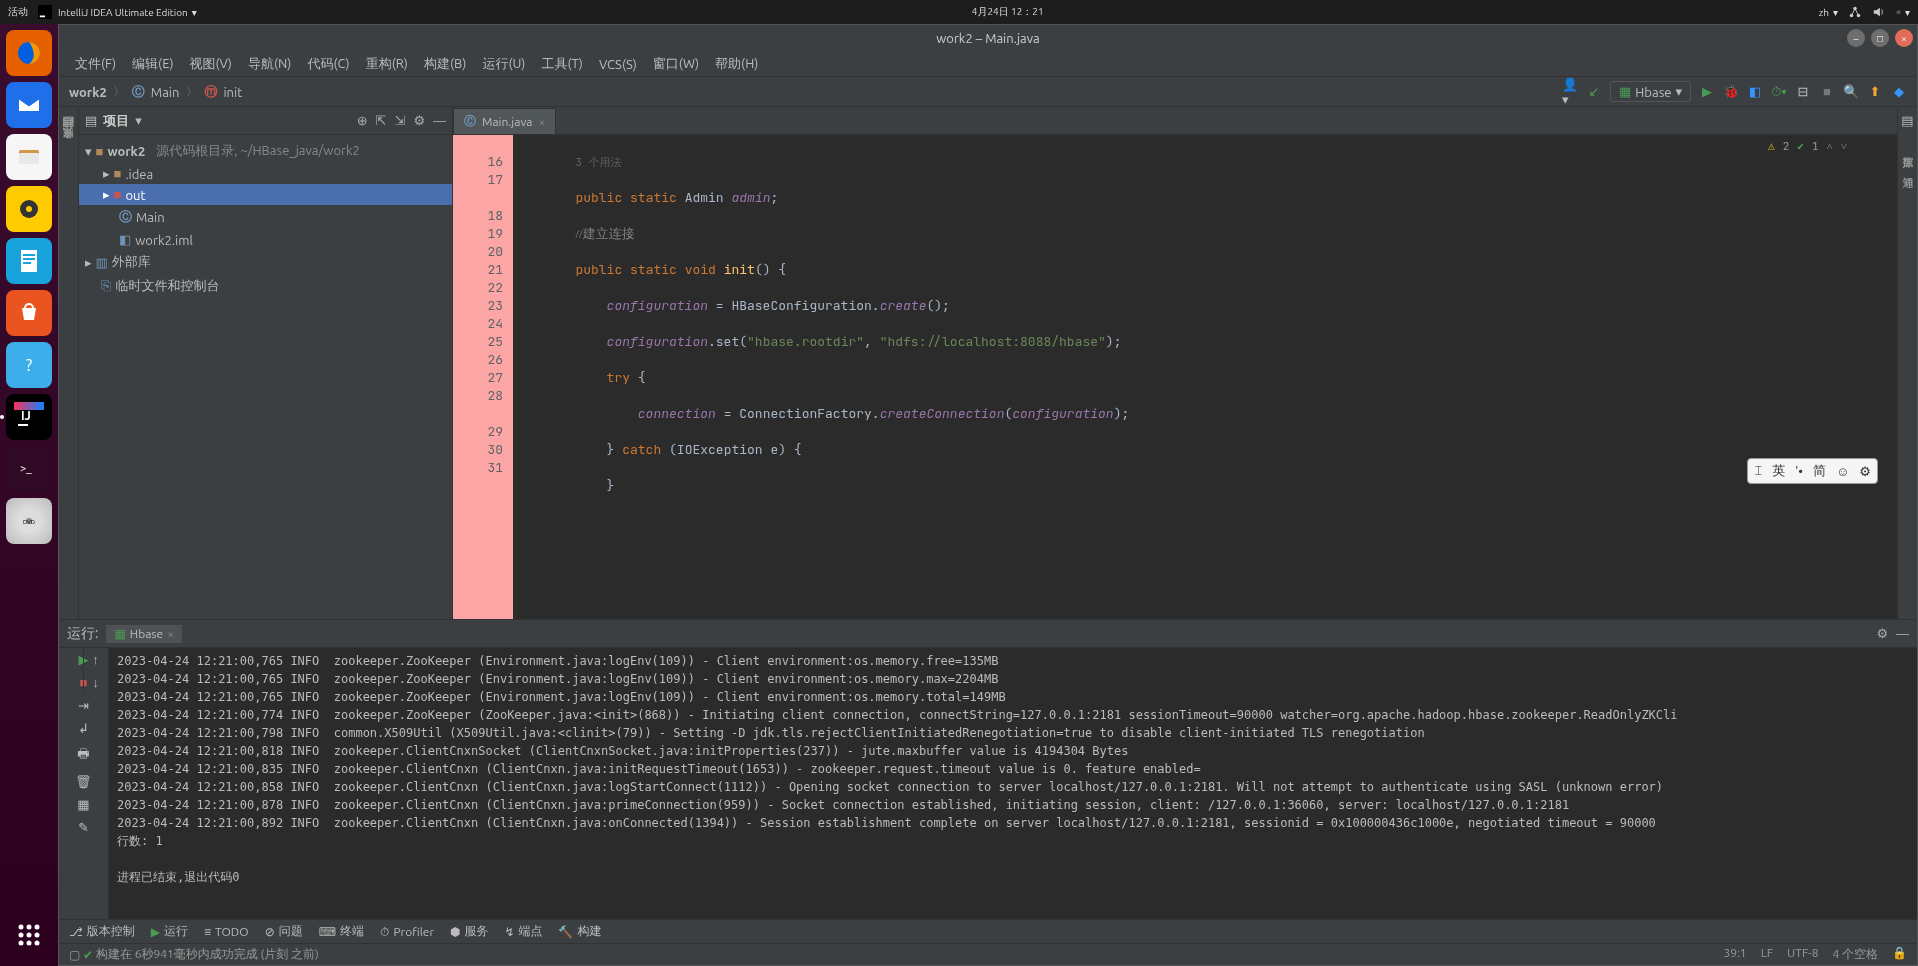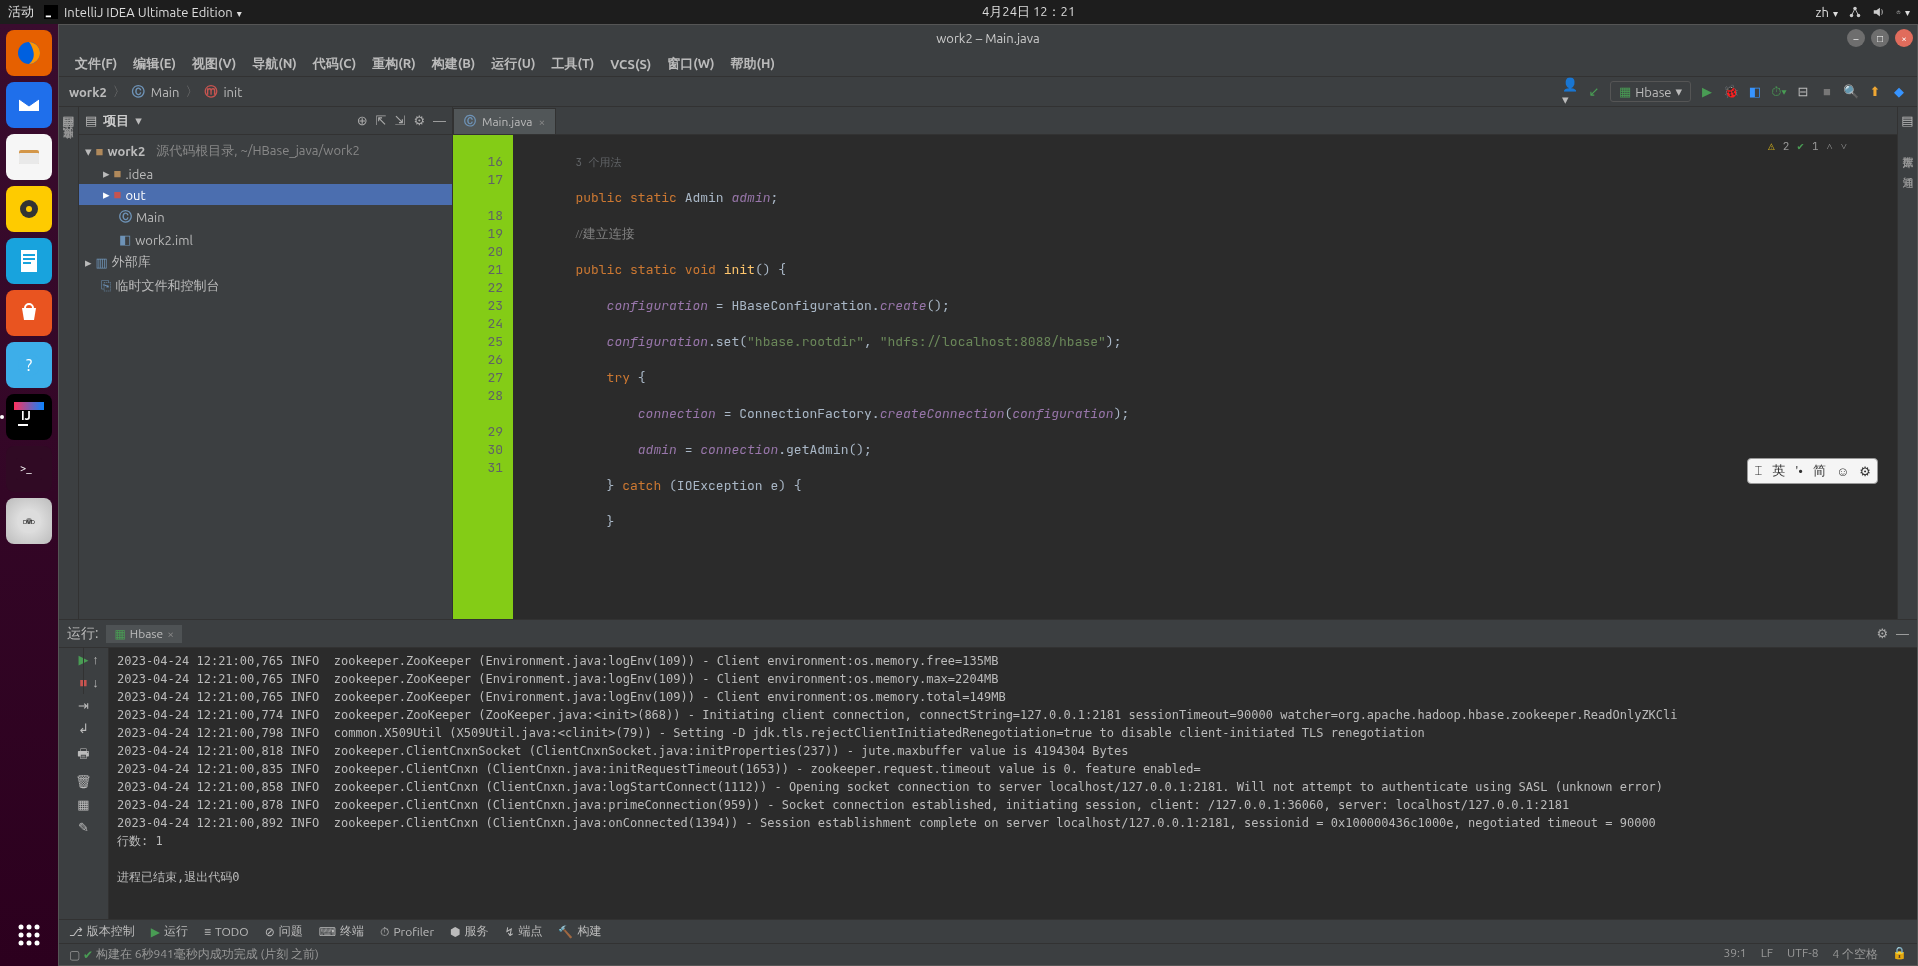--- a/index.html
+++ b/index.html
@@ -1,32 +1,32 @@
 <!DOCTYPE html>
 <html><head>
 <meta charset="utf-8">
 <style>
 * { margin:0; padding:0; box-sizing:border-box; }
 body { font-family:"Ubuntu","Noto Sans CJK",sans-serif; font-size:13px; background:#2b2b2b; color:#bbb; overflow:hidden; width:1918px; height:966px; }
-.topbar { background:#1d1d1d; height:24px; display:flex; align-items:center; color:#ddd; font-size:13px; padding:0 8px; justify-content:space-between;gap:17px; }
+.topbar { background:#1d1d1d; height:24px; display:flex; align-items:center; color:#ddd; font-size:10px; padding:0 8px; justify-content:space-between;gap:17px; }
 .topbar .left,.topbar .right { display:flex; align-items:center; gap:10px; }
 .topbar .idea { display:flex; align-items:center; gap:6px; }
 .topbar .idea-icon { width:14px; height:14px; display:inline-flex; }
 .tray-icon { width:14px; height:14px; display:inline-flex; align-items:center; justify-content:center; }
 .dropdown:after { content:"▾"; margin-left:4px; font-size:10px; }
 .launcher { position:absolute; left:0; top:24px; bottom:0; width:58px; background:#2c001e; background:linear-gradient(#3a0c2e,#2c001e); display:flex; flex-direction:column; align-items:center; padding-top:6px; gap:6px; z-index:10; }
 .launcher .app { width:46px; height:46px; border-radius:8px; display:flex; align-items:center; justify-content:center; background:#3c3b37; position:relative; }
 .launcher .app.active:before { content:""; position:absolute; left:-6px; width:4px; height:4px; background:#fff; border-radius:50%; }
 .launcher .grid-icon { position:absolute; bottom:8px; }
 .ide-window { position:absolute; left:58px; right:0; top:24px; bottom:0; background:#3c3f41; border:1px solid #555; display:flex; flex-direction:column; }
 .titlebar { height:26px; background:#3c3f41; display:flex; align-items:center; justify-content:center; position:relative; color:#ccc; font-size:13px; }
 .titlebar .win-btns { position:absolute; right:4px; display:flex; gap:6px; }
 .win-btn { width:18px; height:18px; border-radius:50%; display:flex; align-items:center; justify-content:center; font-size:10px; color:#fff; }
 .win-min{background:#6e6e6e;} .win-max{background:#6e6e6e;} .win-close{background:#e06c5c;}
-.menubar { height:26px; background:#3c3f41; display:flex; align-items:center; padding:0 10px; gap:4px; border-bottom:1px solid #323232;font-weight:bold; }
+.menubar { height:26px; background:#3c3f41; display:flex; align-items:center; padding:0 10px; gap:4px; border-bottom:1px solid #323232; }
 .menubar span { padding:2px 6px; color:#bbb; cursor:pointer; }
 .nav-row { height:30px; background:#3c3f41; border-bottom:1px solid #323232; display:flex; align-items:center; padding:0 10px; gap:8px; }
 .crumb { color:#bbb; display:flex; align-items:center; gap:6px; }
 .crumb .sep { color:#777; }
 .nav-right { margin-left:auto; display:flex; align-items:center; gap:8px; }
 .run-config { background:#3c3f41; border:1px solid #555; padding:2px 8px; border-radius:3px; display:flex; align-items:center; gap:4px; }
 .tool-icon { width:16px; height:16px; display:inline-flex; align-items:center; justify-content:center; }
 .body-area { flex:1; display:flex; min-height:0; }
 .left-strip { width:20px; background:#3c3f41; border-right:1px solid #323232; display:flex; flex-direction:column; align-items:center; padding-top:6px; }
 .left-strip .vtxt { writing-mode:vertical-rl; transform:rotate(180deg); font-size:11px; color:#999; margin-top:10px; }
@@ -39,21 +39,21 @@
 .tree { flex:1; overflow:auto; padding:4px 0; font-size:13px; }
 .tree .node { display:flex; align-items:center; padding:3px 0; gap:4px; }
 .tree .highlighted { background:#4b6eaf; color:#fff; }
 .dir-icon { color:#b0895b; }
 .file-icon { color:#6e93b7; }
 .editor-area { flex:1; display:flex; flex-direction:column; min-width:0; }
 .tabs { height:28px; background:#3c3f41; display:flex; align-items:flex-end; border-bottom:1px solid #323232; }
 .tab { background:#4e5254; border:1px solid #323232; border-bottom:none; padding:4px 10px; display:flex; align-items:center; gap:6px; font-size:12px; }
 .tab.active { background:#515658; }
 .editor { flex:1; background:#2b2b2b; font-family:"JetBrains Mono","Consolas",monospace; font-size:13px; display:flex; overflow:hidden; position:relative; }
-.gutter { width:60px; text-align:right; padding-right:10px; color:#606366; line-height:18px; user-select:none; background:#84cc16; }
+.gutter { width:60px; text-align:right; padding-right:10px; color:#606366; line-height:18px; user-select:none; background:#fca5a5; }
 .code { flex:1; line-height:18px; white-space:pre; color:#a9b7c6; position:relative; }
 .kw{color:#cc7832;} .st{color:#6a8759;} .cm{color:#808080;font-family:Liberation Serif, serif;} .fn{color:#ffc66d;} .it{font-style:italic;color:#9876aa;} .hint{color:#606366;font-size:11px;}
 .inspection { position:absolute; right:50px; top:4px; display:flex; gap:8px; font-size:11px; color:#999; align-items:center;}
 .warn{color:#bea01e;} .ok{color:#499c54;}
 .run-panel { height:300px; background:#2b2b2b; border-top:1px solid #323232; display:flex; flex-direction:column; }
 .run-tabs { height:28px; display:flex; align-items:center; padding:0 8px; background:#3c3f41; border-bottom:1px solid #323232; }
 .run-tabs .lbl { font-size:14px; color:#bbb; }
 .run-tab { background:#4e5254; padding:2px 8px; margin-left:8px; display:flex; align-items:center; gap:4px; font-size:12px; }
 .run-body { flex:1; display:flex; min-height:0; }
 .run-gutter { width:50px; background:#3c3f41; border-right:1px solid #323232; display:flex; flex-direction:column; }
@@ -349,21 +349,20 @@
         </div>
         <div class="code">
 <div>        <span class="hint">3 个用法</span></div>
 <div>        <span class="kw">public</span> <span class="kw">static</span> <span>Admin</span> <span class="it">admin</span><span>;</span></div>
 <div>        <span class="cm">//建立连接</span></div>
 <div>        <span class="kw">public</span> <span class="kw">static</span> <span class="kw">void</span> <span class="fn">init</span><span>() {</span></div>
 <div>            <span class="it">configuration</span><span> = HBaseConfiguration.</span><span class="it">create</span><span>();</span></div>
 <div>            <span class="it">configuration</span><span>.set(</span><span class="st">"hbase.rootdir"</span><span>, </span><span class="st">"hdfs://localhost:8088/hbase"</span><span>);</span></div>
 <div>            <span class="kw">try</span><span> {</span></div>
 <div>                <span class="it">connection</span><span> = ConnectionFactory.</span><span class="it">createConnection</span><span>(</span><span class="it">configuration</span><span>);</span></div>
-<div>                <span class="it">admin</span><span> = </span><span class="it">connection</span><span>.getAdmin();</span></div>
 <div>            <span>} </span><span class="kw">catch</span><span> (IOException e) {</span></div>
 <div>            <span>}</span></div>
 
 
 
 
 
 
         </div>
       </div>

